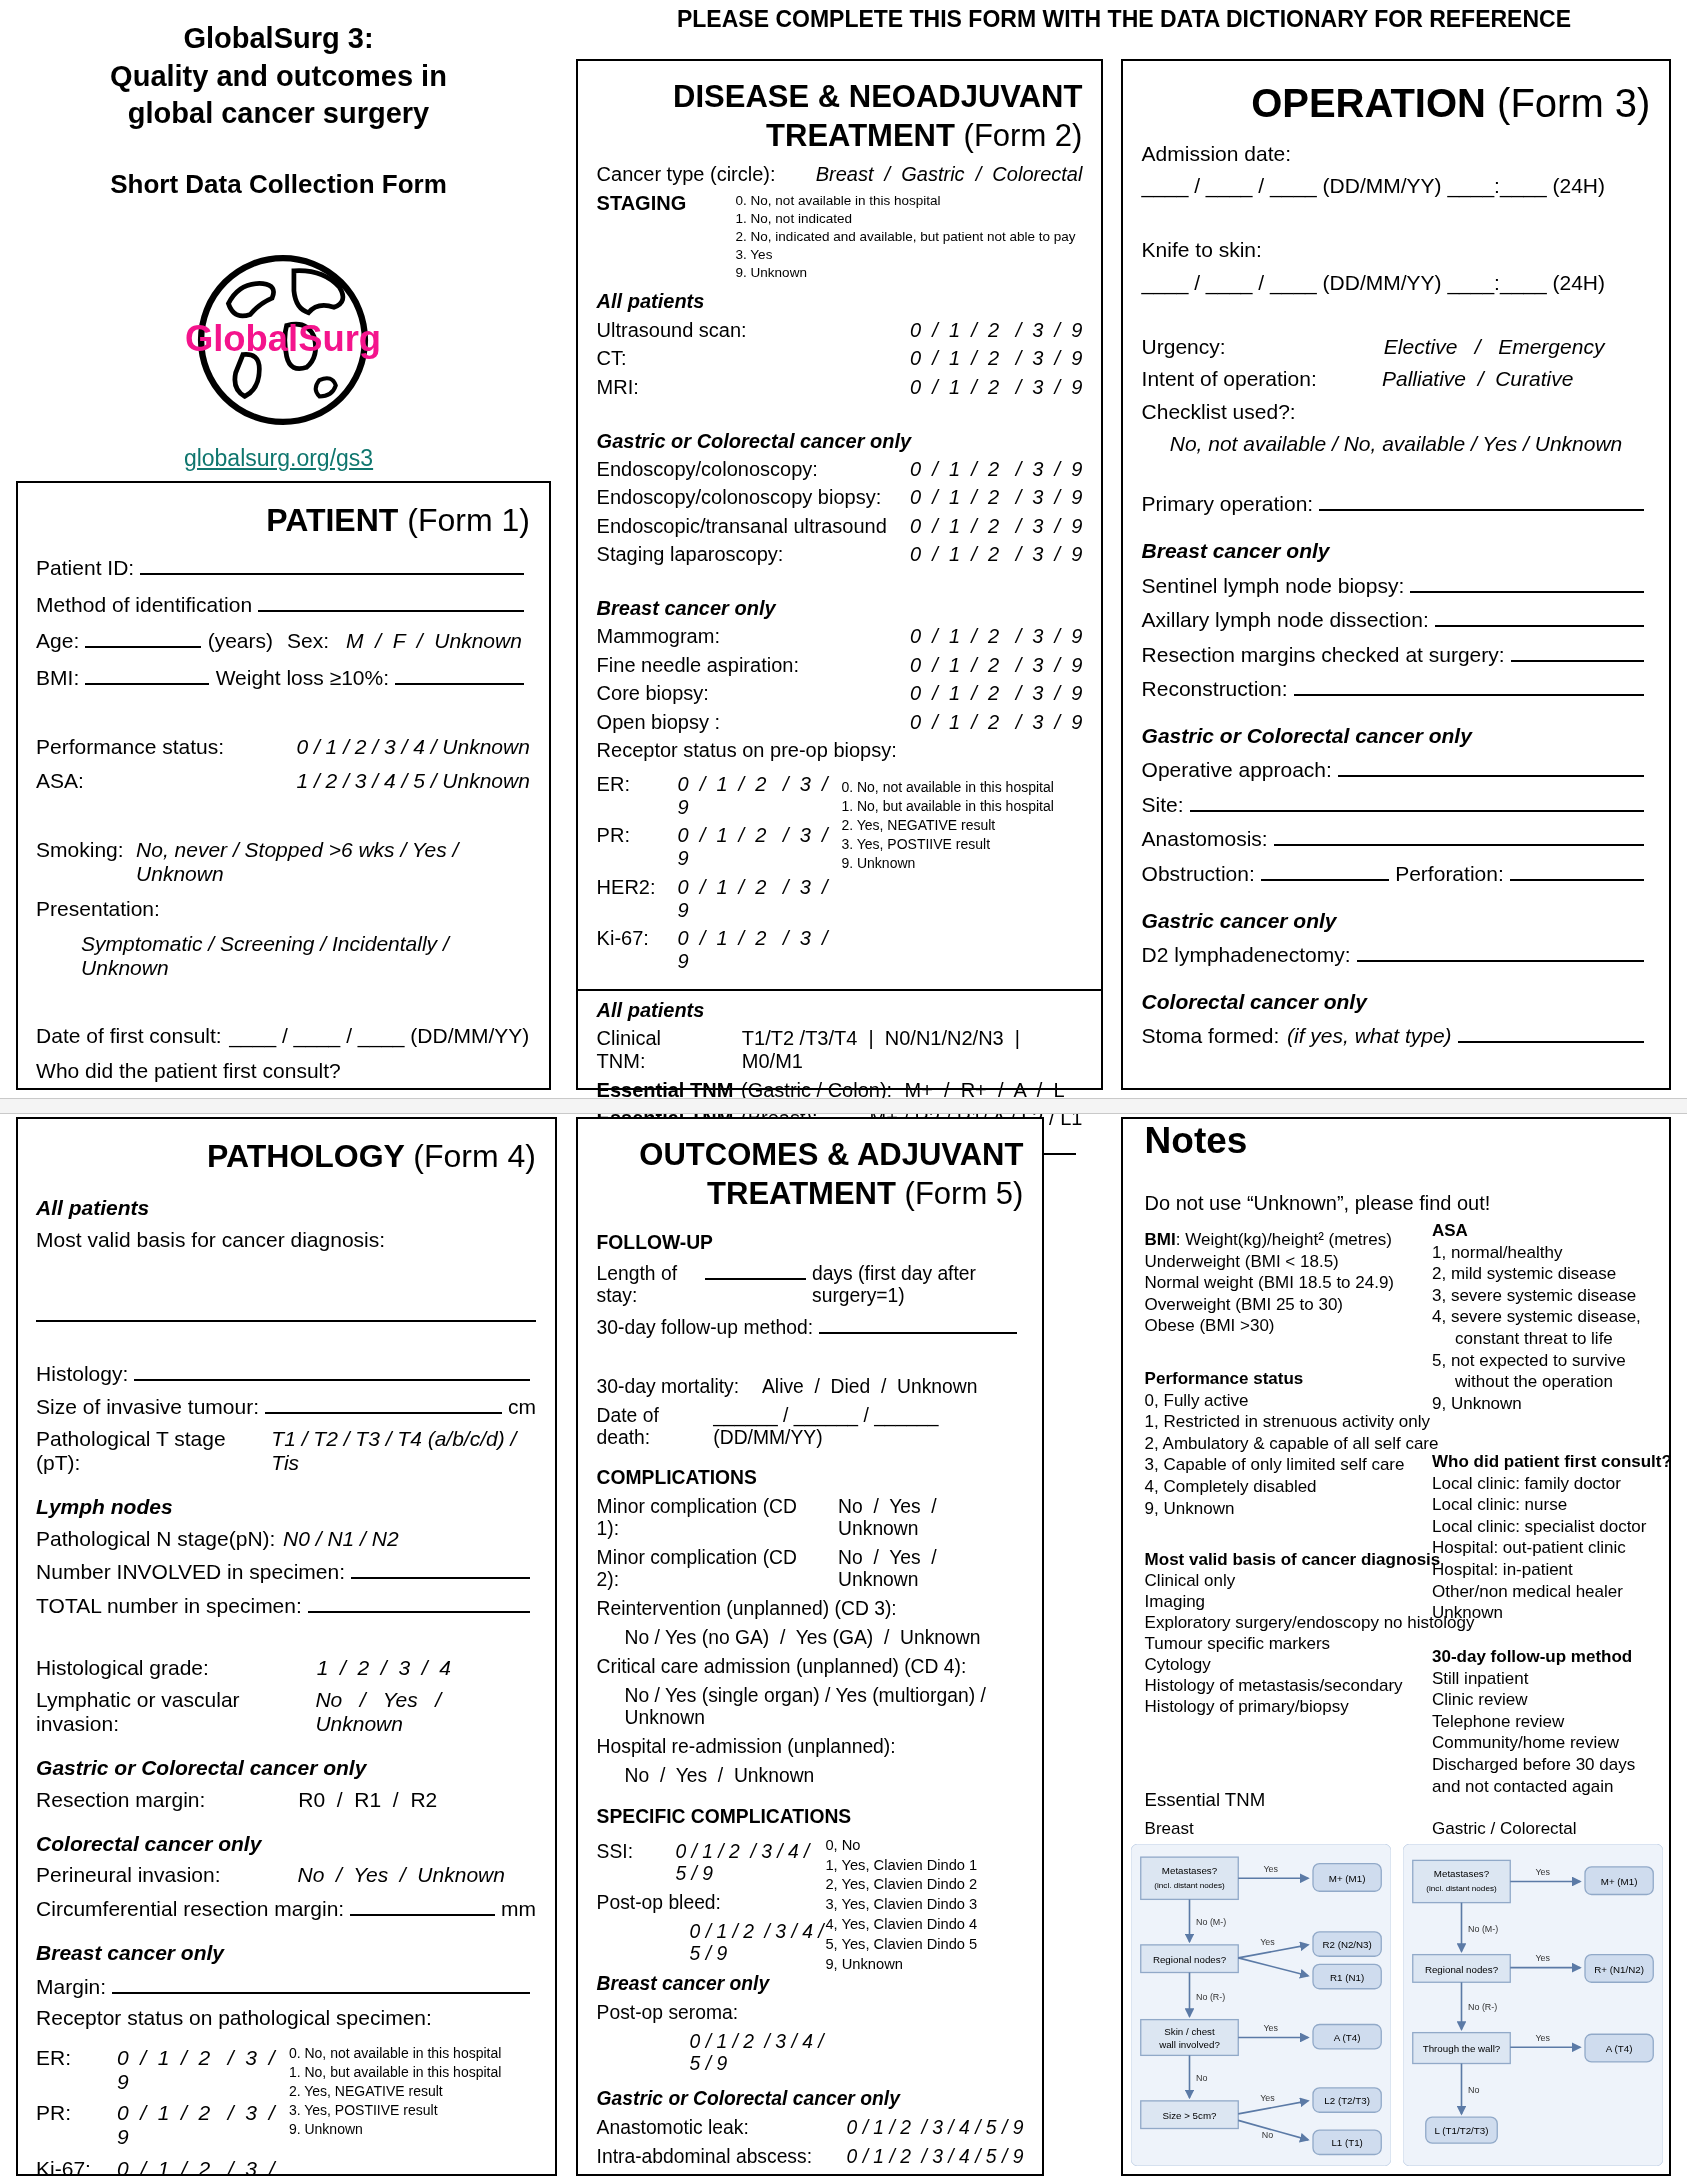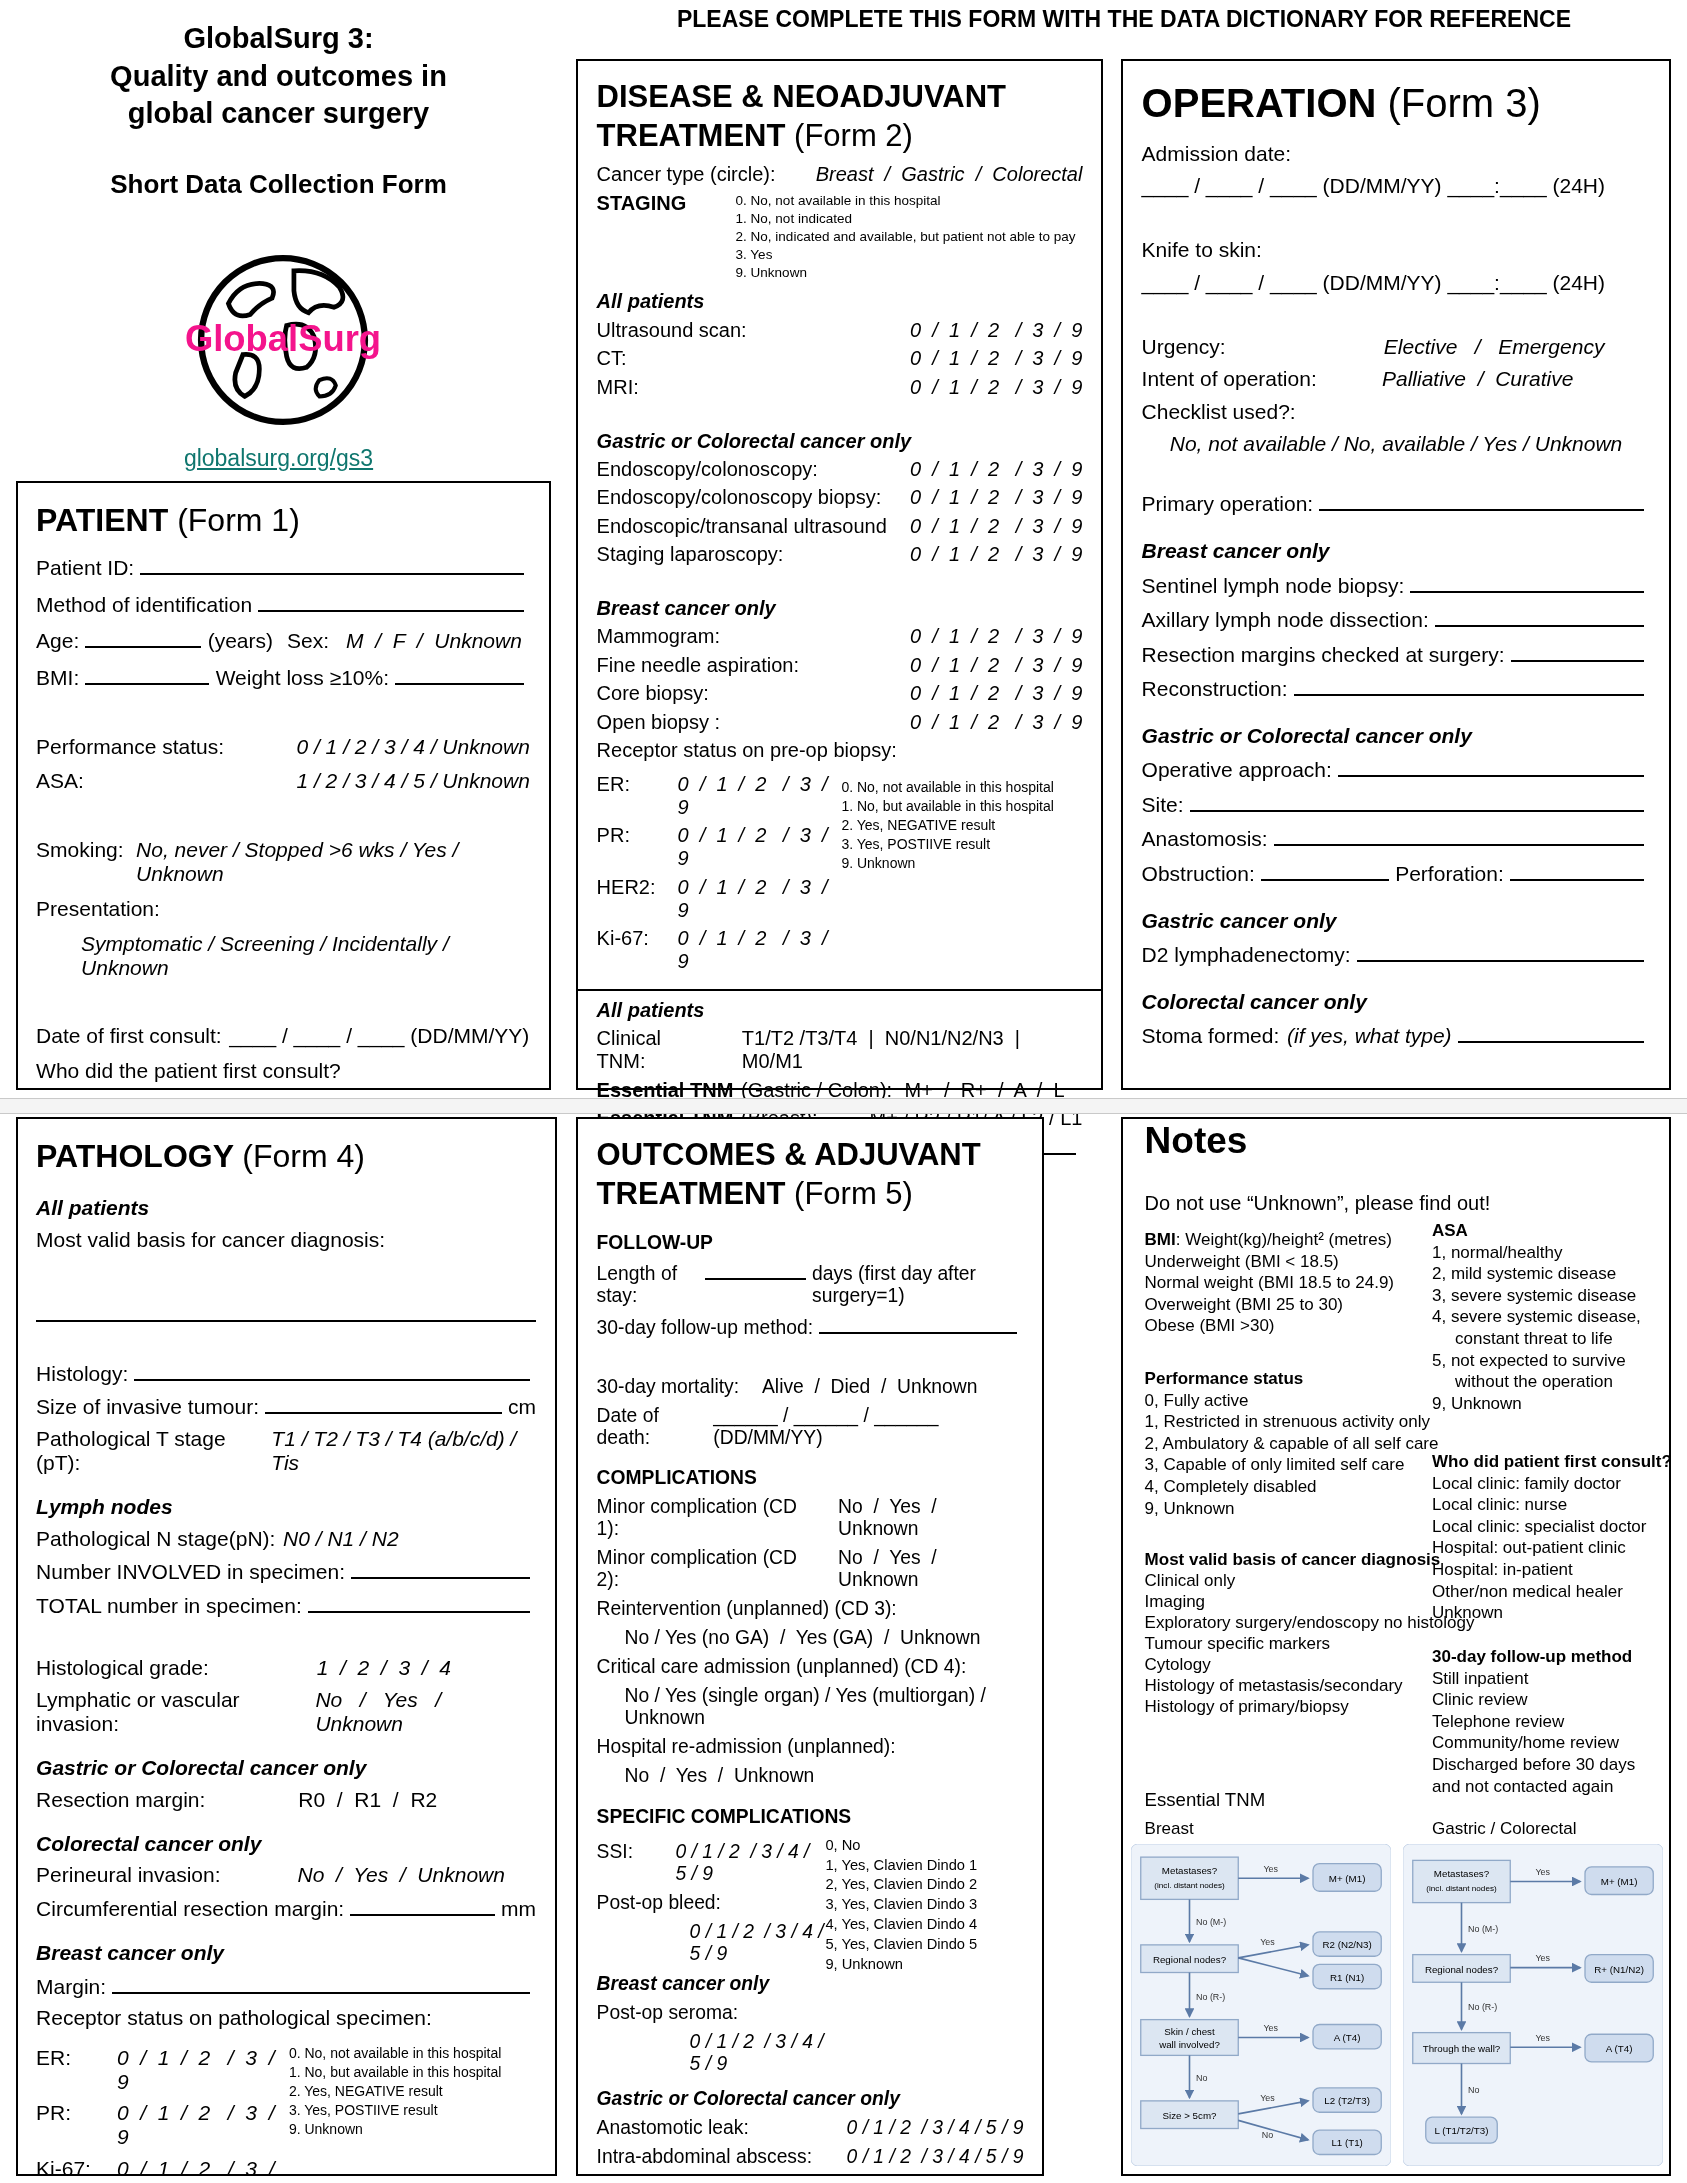--- a/index.html
+++ b/index.html
@@ -1,18 +1,18 @@
 <!DOCTYPE html>
 <html style="font-size:12.4px"><head>
 <meta charset="utf-8">
 <style>
   html,body{margin:0;padding:0;background:#fff}
   body{width:1688px;height:2183px;position:relative;font-family:"Liberation Sans",sans-serif;color:#000;overflow:hidden}
   .box{position:absolute;border:2.3px solid #000;box-sizing:border-box;background:#fff;padding:10.8px 18.6px}
-  .title{text-align:left;font-weight:bold;margin:6.2px 0 14px;line-height:1.25}
+  .title{text-align:right;font-weight:bold;margin:6.2px 0 14px;line-height:1.25}
   .formno{font-weight:normal}
   .row{display:flex;align-items:baseline;white-space:pre-wrap}
   .blank{flex:1 1 31px;height:.9em;border-bottom:2.3px solid #000;margin:0 6.2px;min-width:23px}
   .fix{flex:0 0 auto}
   .opt{font-style:italic}
   .push{margin-left:auto}
   .b{font-weight:bold}
   .sec{font-weight:bold;font-style:italic}
   .small{line-height:1.35;white-space:nowrap}
   .gap22{height:17px}.gap30{height:23px}

